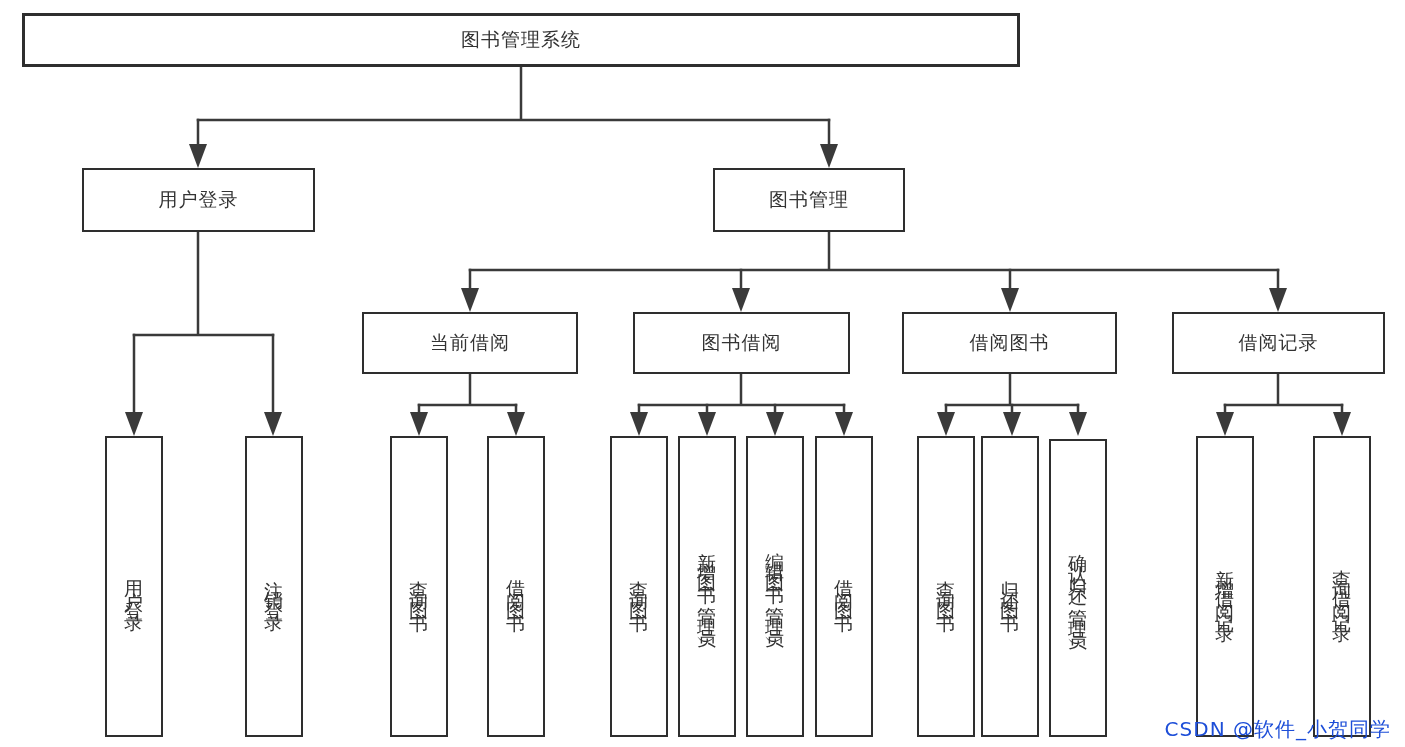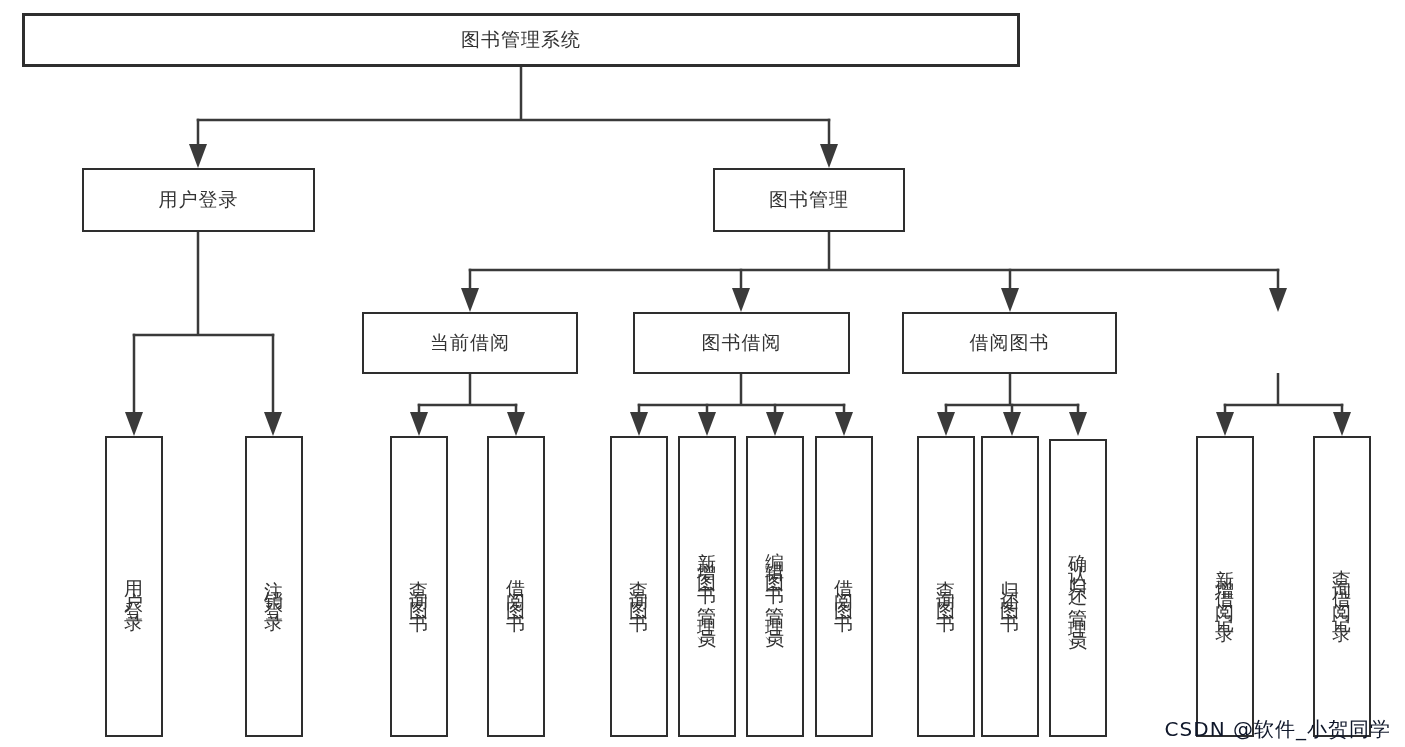--- a/index.html
+++ b/index.html
@@ -54,21 +54,21 @@
     letter-spacing: 11px;
     line-height: 1;
     white-space: nowrap;
   }
 
   .watermark {
     position: absolute;
     right: 14px;
     bottom: 4px;
     font-size: 20px;
-    color: #0f172a;
+    color: #1d4ed8;
     letter-spacing: 1px;
     z-index: 3;
   }
 </style>
 </head>
 <body>
 
 <div class="canvas">
 
   <svg class="connectors" viewBox="0 0 1405 747" xmlns="http://www.w3.org/2000/svg">
@@ -153,20 +153,23 @@
 
   <div class="node" style="left:362px; top:312px; width:216px; height:62px;">
     <span>当前借阅</span>
   </div>
   <div class="node" style="left:633px; top:312px; width:217px; height:62px;">
     <span>图书借阅</span>
   </div>
   <div class="node" style="left:902px; top:312px; width:215px; height:62px;">
     <span>借阅图书</span>
   </div>
+  <div class="node" style="left:1172px; top:312px; width:213px; height:62px;">
+    <span>借阅记录</span>
+  </div>
 
   <div class="vnode" style="left:105px; top:436px; width:58px; height:301px;">
     <span class="vtext">用户登录</span>
   </div>
   <div class="vnode" style="left:245px; top:436px; width:58px; height:301px;">
     <span class="vtext">注销登录</span>
   </div>
 
   <div class="vnode" style="left:390px; top:436px; width:58px; height:301px;">
     <span class="vtext">查询图书</span>

